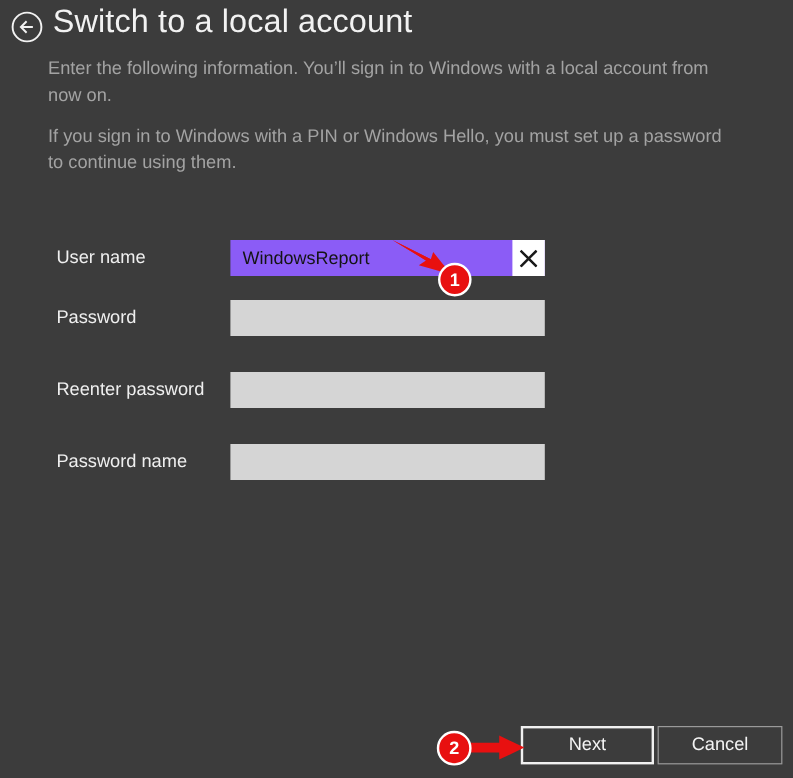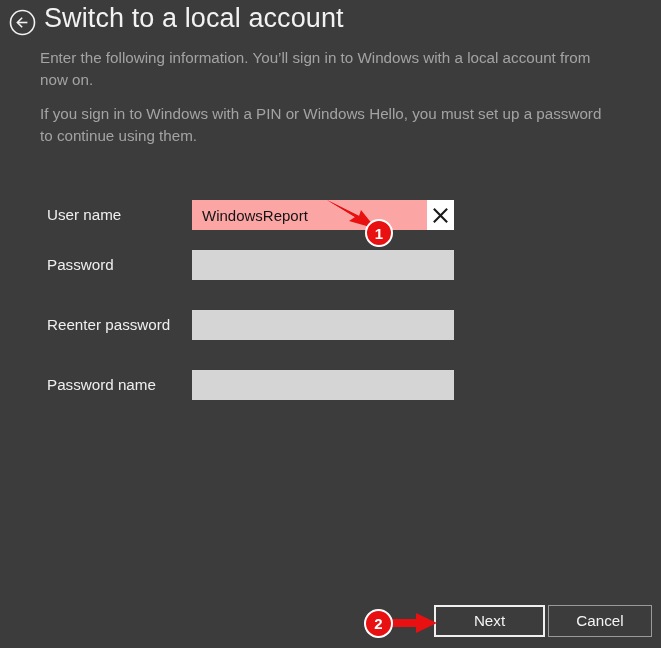--- a/index.html
+++ b/index.html
@@ -82,21 +82,21 @@
     box-sizing: border-box;
     background: #d5d5d5;
     border: none;
     outline: none;
     padding: 0 10px;
     font-family: "Liberation Sans", sans-serif;
     font-size: 15px;
     color: #141414;
   }
   .field-box.focused {
-    background: #fca5a5;
+    background: #8b5cf6;
     padding-right: 35px;
   }
   #clear-username {
     position: absolute;
     left: 427px;
     top: 0;
     width: 27px;
     height: 30px;
     display: flex;
     align-items: center;

